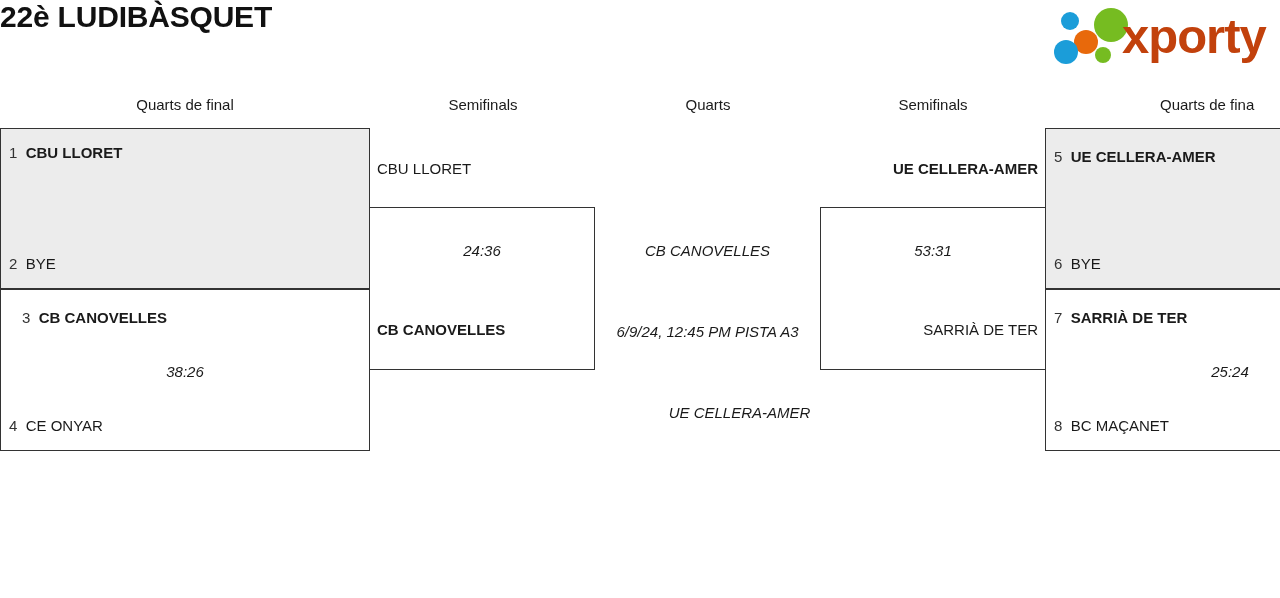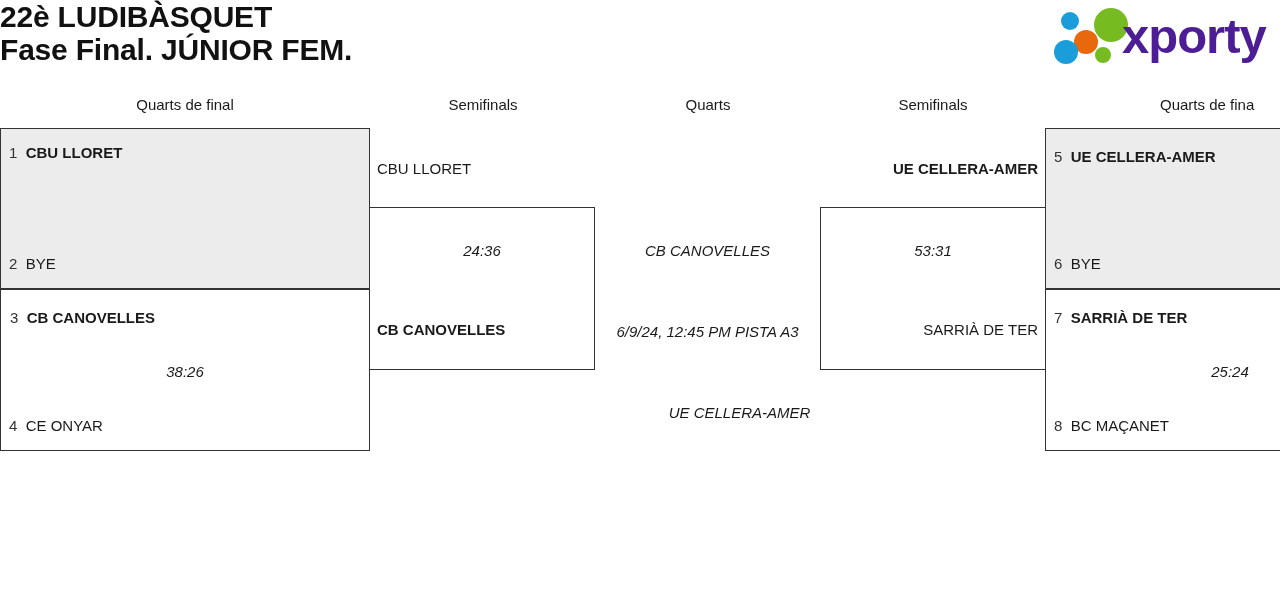--- a/index.html
+++ b/index.html
@@ -18,21 +18,21 @@
     font-size: 30px; font-weight: 700; line-height: 33px;
     letter-spacing: -0.2px; color: #111111; white-space: nowrap;
   }
 
   .logo { position: absolute; left: 1048px; top: 6px; width: 228px; height: 62px; }
   .logo-dots { position: absolute; left: 0; top: 0; width: 74px; height: 60px; }
   .dot { position: absolute; border-radius: 50%; }
   .logo-word {
     position: absolute; left: 74px; top: 2px;
     font-size: 49px; font-weight: 700; letter-spacing: -1px;
-    color: #4c1d95; line-height: 56px;
+    color: #c2410c; line-height: 56px;
   }
 
   
   .col-head {
     position: absolute; top: 96px;
     font-size: 15px; font-weight: 400; color: #1a1a1a;
     text-align: center; white-space: nowrap;
   }
 
   
@@ -64,21 +64,20 @@
   .ta-r { text-align: right; }
   .ta-c { text-align: center; font-style: italic; }
 </style>
 </head>
 <body>
 
 <div id="root">
 
   <div class="title-block">
     <div class="title-line">22è LUDIBÀSQUET</div>
-    <div class="title-line">Fase Final. JÚNIOR FEM.</div>
   </div>
 
   <div class="logo">
     <div class="logo-dots">
       <div class="dot" style="left:46px; top:2px; width:34px; height:34px; background:#76bc21;"></div>
       <div class="dot" style="left:13px; top:6px;  width:18px; height:18px; background:#1b9dd9;"></div>
       <div class="dot" style="left:26px; top:24px; width:24px; height:24px; background:#e8690b;"></div>
       <div class="dot" style="left:6px;  top:34px; width:24px; height:24px; background:#1b9dd9;"></div>
       <div class="dot" style="left:47px; top:41px; width:16px; height:16px; background:#76bc21;"></div>
     </div>
@@ -96,21 +95,21 @@
   <div class="team win ta-l" style="left:9px; top:144px; width:340px;">
     <span class="seed">1</span>&nbsp;&nbsp;<span>CBU LLORET</span>
   </div>
   <div class="score ta-c" style="left:25px; top:242px; width:320px;"></div>
   <div class="team ta-l" style="left:9px; top:255px; width:340px;">
     <span class="seed">2</span>&nbsp;&nbsp;<span>BYE</span>
   </div>
 
   <div class="mbox plain" style="left:0px; top:289px; width:370px; height:162px;">
   </div>
-  <div class="team win ta-l" style="left:10px; top:309px; width:340px;">
+  <div class="team win ta-l" style="left:22px; top:309px; width:340px;">
     <span class="seed">3</span>&nbsp;&nbsp;<span>CB CANOVELLES</span>
   </div>
   <div class="score ta-c" style="left:25px; top:363px; width:320px;">38:26</div>
   <div class="team ta-l" style="left:9px; top:417px; width:340px;">
     <span class="seed">4</span>&nbsp;&nbsp;<span>CE ONYAR</span>
   </div>
 
   <div class="mbox plain" style="left:369px; top:207px; width:226px; height:163px;">
   </div>
   <div class="team ta-l" style="left:377px; top:160px; width:215px;">CBU LLORET</div>

